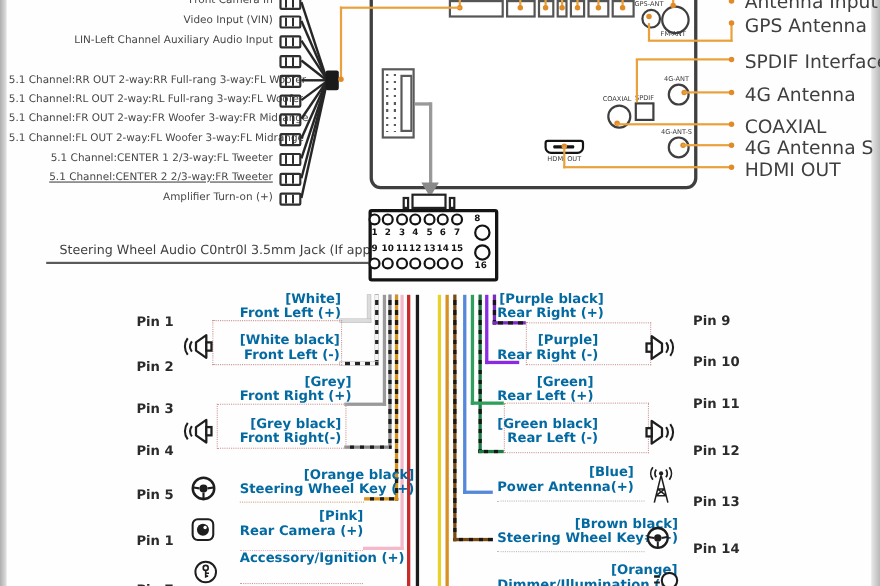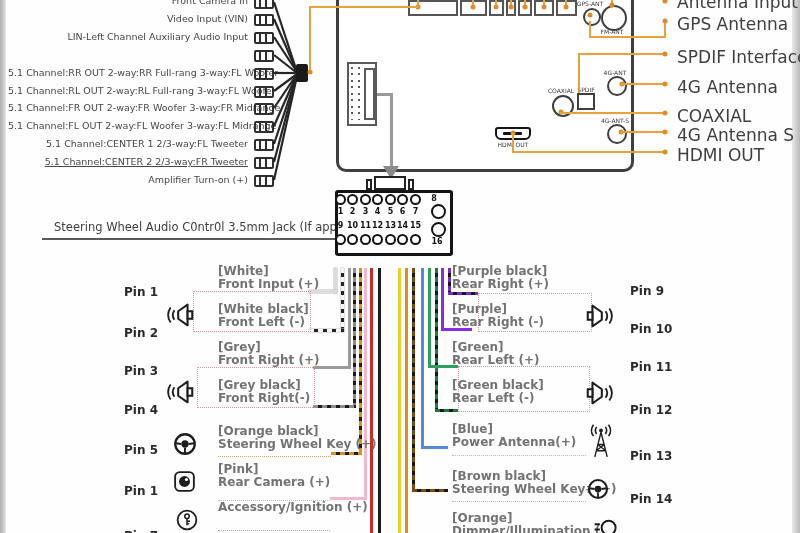--- a/index.html
+++ b/index.html
@@ -10,21 +10,21 @@
   .gln{position:absolute;background:#999;}
   .odot{position:absolute;width:5px;height:5px;border-radius:50%;background:#E08A28;transform:translate(-50%,-50%);}
   .rcalbl{position:absolute;left:8px;width:240px;text-align:right;font-size:9.5px;font-weight:500;color:#474747;white-space:nowrap;}
   .rca{position:absolute;left:254px;width:16px;height:8px;border:2px solid #2e2e2e;border-radius:2px;background:
        linear-gradient(90deg,transparent 0 3px,#2e2e2e 3px 5px,transparent 5px 9px,#2e2e2e 9px 11px,transparent 11px 16px);}
   .rportlbl{position:absolute;left:677px;font-size:17px;color:#3f3f3f;white-space:nowrap;}
   .portlbl{position:absolute;font-size:6px;color:#3a3a3a;text-align:center;white-space:nowrap;}
   .circ{position:absolute;border:2px solid #3f3f3f;border-radius:50%;background:#fff;}
   .blk{position:absolute;border:2px solid #555;background:#fff;box-sizing:border-box;}
   .pinnum{position:absolute;font-size:12px;font-weight:bold;color:#2b2b2b;white-space:nowrap;}
-  .wlbl{position:absolute;font-size:12px;font-weight:bold;color:#737373;line-height:13px;white-space:nowrap;}
+  .wlbl{position:absolute;font-size:12px;font-weight:bold;color:#0369a1;line-height:13px;white-space:nowrap;text-align:right;}
   .wire{position:absolute;width:3px;}
   .welb{position:absolute;height:3px;}
   .striped{background-image:repeating-linear-gradient(180deg,rgba(0,0,0,0) 0 5px,rgba(18,18,18,.92) 5px 9px);}
   .stripedh{background-image:repeating-linear-gradient(90deg,rgba(0,0,0,0) 0 5px,rgba(18,18,18,.92) 5px 9px);}
   .dotl{position:absolute;border-top:1px dotted #cf9a9a;height:0;}
   .dbox{position:absolute;border:1px dotted #d09a9a;background:transparent;}
   .jackpin{position:absolute;border:2px solid #141414;border-radius:50%;background:#fff;}
   .jnum{position:absolute;font-size:8px;font-weight:bold;color:#141414;text-align:center;}
   svg{display:block;}
 </style>
@@ -256,21 +256,21 @@
   <div class="pinnum" style="left:124px;top:285px;">Pin 1</div>
   <div class="pinnum" style="left:124px;top:326px;">Pin 2</div>
   <div class="pinnum" style="left:124px;top:364px;">Pin 3</div>
   <div class="pinnum" style="left:124px;top:403px;">Pin 4</div>
   <div class="pinnum" style="left:124px;top:443px;">Pin 5</div>
   <div class="pinnum" style="left:124px;top:484px;">Pin 1</div>
   <div class="pinnum" style="left:124px;top:529px;">Pin 7</div>
 
   <div class="wlbl" style="left:218px;top:265px;">
       <div>[White]</div>
-      <div>Front Input (+)</div>
+      <div>Front Left (+)</div>
     </div>
   <div class="wlbl" style="left:218px;top:303px;">
       <div>[White black]</div>
       <div>Front Left (-)</div>
     </div>
   <div class="wlbl" style="left:218px;top:341px;">
       <div>[Grey]</div>
       <div>Front Right (+)</div>
     </div>
   <div class="wlbl" style="left:218px;top:379px;">

